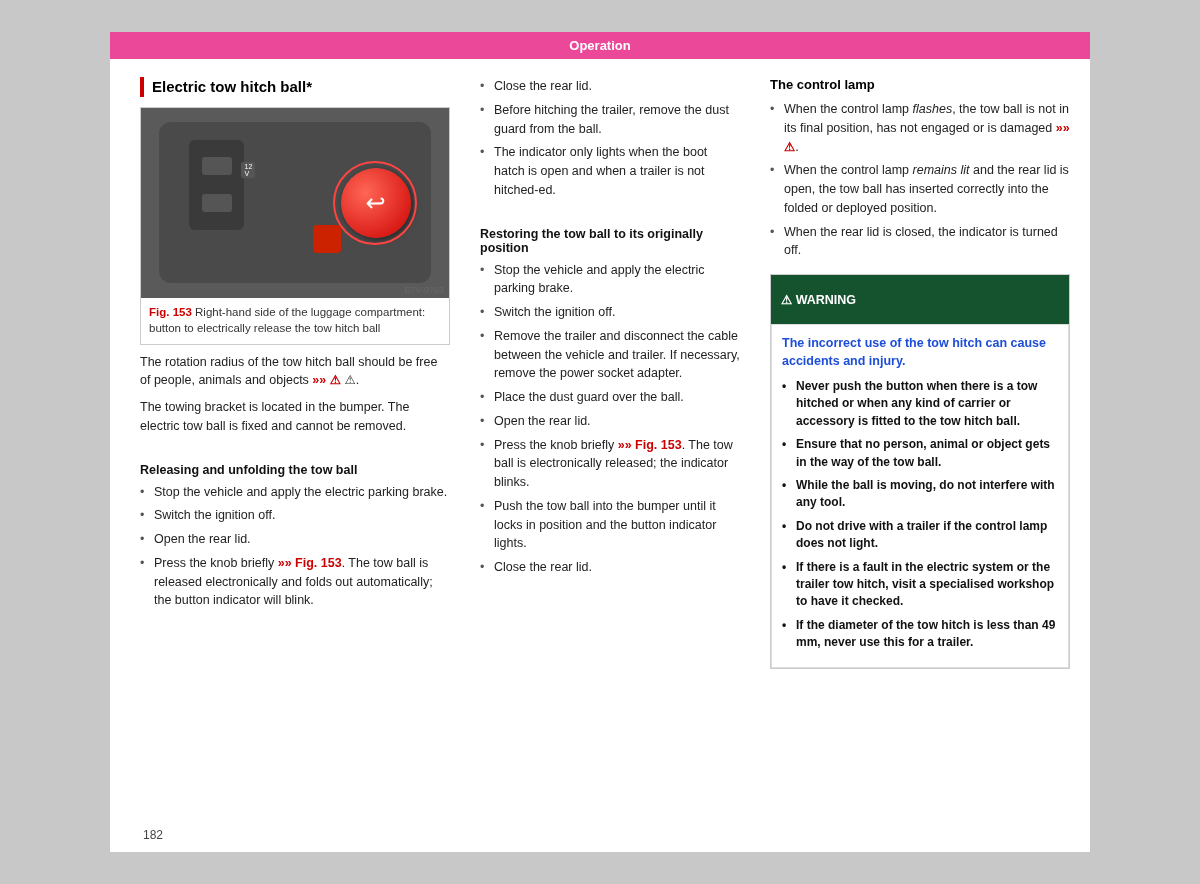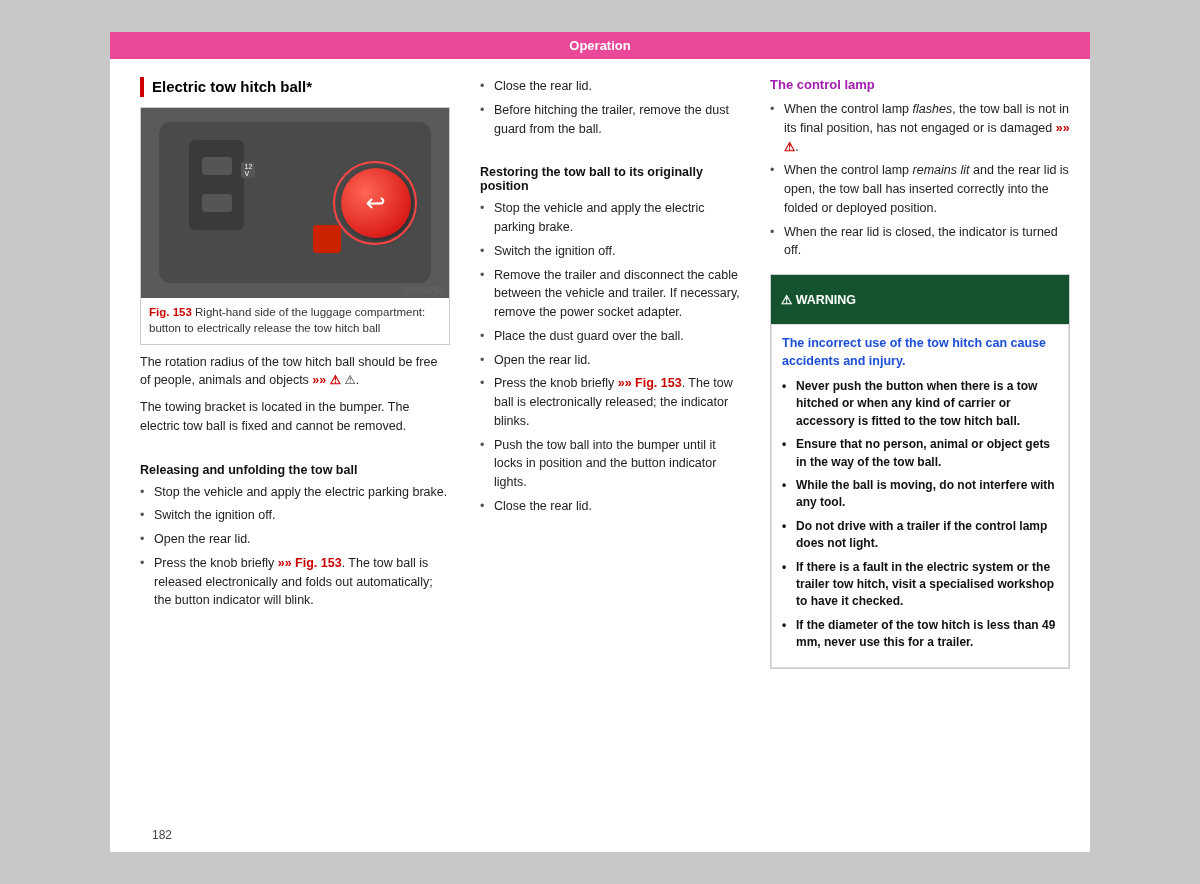--- a/index.html
+++ b/index.html
@@ -199,21 +199,21 @@
       left: 0;
       color: #555;
     }
     .bullet-item .fig-ref {
       color: #c00;
       font-weight: bold;
     }
     .control-lamp-title {
       font-size: 13px;
       font-weight: bold;
-      color: #a21caf;
+      color: #000000;
       margin-bottom: 8px;
     }
     .warning-box {
       border: 1px solid #ccc;
       margin-top: 14px;
     }
     .warning-header {
       background: #14532d;
       color: #fff;
       padding: 17px 10px;
@@ -245,21 +245,21 @@
       font-weight: bold;
     }
     .warning-bullet::before {
       content: '•';
       position: absolute;
       left: 0;
     }
     .page-number {
       position: absolute;
       bottom: 10px;
-      left: 42px;
+      left: 33px;
       font-size: 12px;
       color: #444;
     }
     .italic { font-style: italic; }
   </style>
 </head>
 <body>
 
 <div class="page">
   <div class="header-bar">
@@ -301,20 +301,21 @@
       <div class="bullet-item">Switch the ignition off.</div>
       <div class="bullet-item">Open the rear lid.</div>
       <div class="bullet-item">
         <span>Press the knob briefly</span><span class="arrow-link"> »»</span><span class="fig-ref"> Fig. 153</span><span>. The tow ball is released electronically and folds out automatically; the button indicator will blink.</span>
       </div>
     </div>
 
     <div class="middle-col">
       <div class="bullet-item">Close the rear lid.</div>
       <div class="bullet-item">Before hitching the trailer, remove the dust guard from the ball.</div>
+      <div class="bullet-item">The indicator only lights when the boot hatch is open and when a trailer is not hitched-ed.</div>
 
       <div class="subsection-title">Restoring the tow ball to its originally position</div>
 
       <div class="bullet-item">Stop the vehicle and apply the electric parking brake.</div>
       <div class="bullet-item">Switch the ignition off.</div>
       <div class="bullet-item">Remove the trailer and disconnect the cable between the vehicle and trailer. If necessary, remove the power socket adapter.</div>
       <div class="bullet-item">Place the dust guard over the ball.</div>
       <div class="bullet-item">Open the rear lid.</div>
       <div class="bullet-item">
         <span>Press the knob briefly</span><span class="arrow-link"> »»</span><span class="fig-ref"> Fig. 153</span><span>. The tow ball is electronically released; the indicator blinks.</span>

